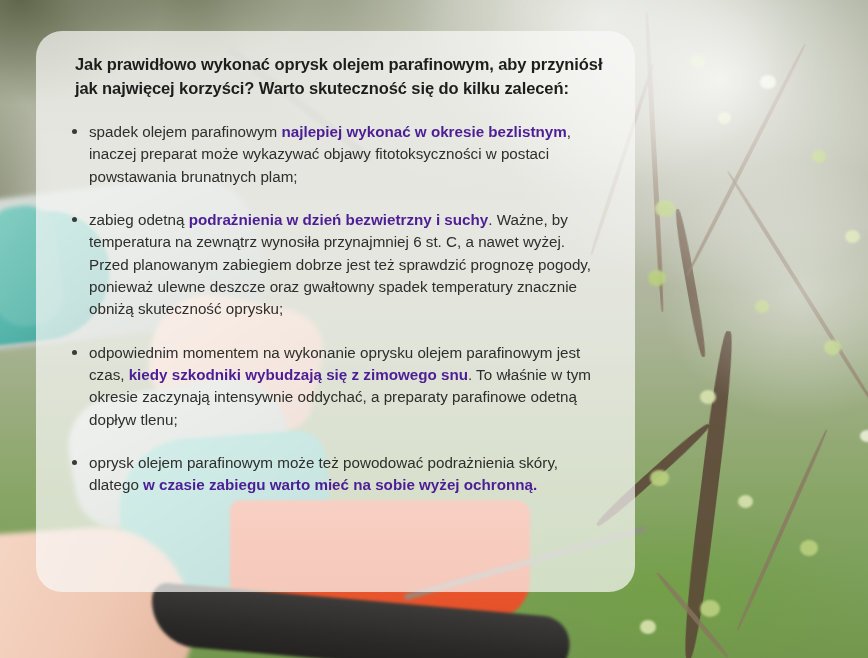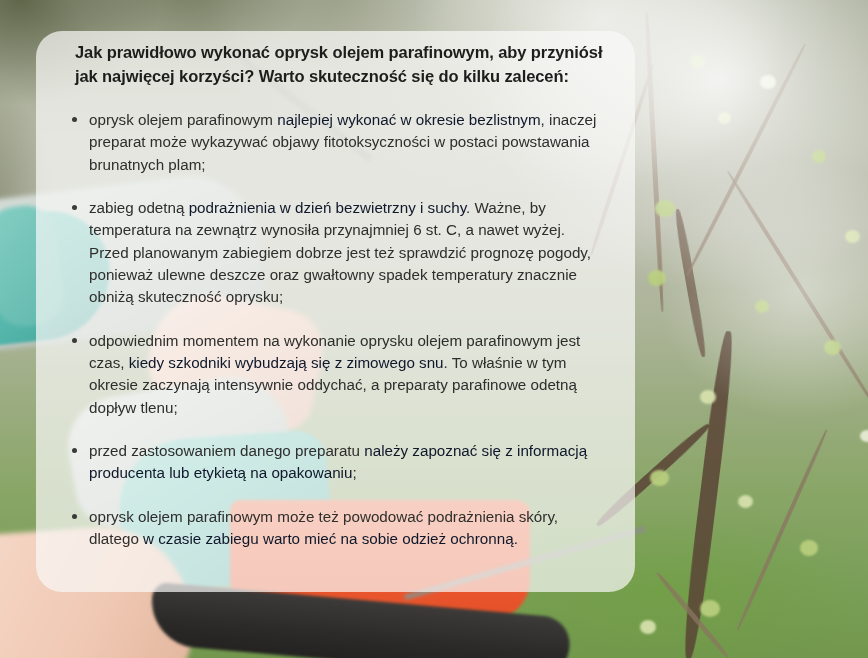--- a/index.html
+++ b/index.html
@@ -113,21 +113,21 @@
   }
 
   
   #card{
     position:absolute;
     left:36px;top:31px;
     width:599px;height:561px;
     border-radius:26px;
     background:rgba(250,250,248,.70);
     box-sizing:border-box;
-    padding:6px 28px 10px 26px;
+    padding:18px 28px 10px 26px;
     overflow:hidden;
   }
   #card-heading{
     margin:0;
     font-size:16.5px;
     line-height:1.45;
     font-weight:bold;
     color:#1d1d1b;
     letter-spacing:-.1px;
     padding:4px 2px 0 13px;
@@ -148,21 +148,21 @@
   }
   ul#bullets > li:last-child{margin-bottom:0;}
   ul#bullets > li::before{
     content:"";
     position:absolute;
     left:10px;top:8px;
     width:5px;height:5px;
     border-radius:50%;
     background:#3a3a38;
   }
-  .b{font-weight:normal;color:#0f172a;}
+  .b{font-weight:bold;color:#4c1d95;}
 </style>
 </head>
 <body>
 
 <div id="stage">
 
   <div id="photo">
     <div class="bg-layer bg-base"></div>
     <div class="bg-layer bg-foliage"></div>
     <div class="bg-layer bg-grass"></div>
@@ -213,21 +213,20 @@
 
     <div class="bg-layer bg-mist"></div>
   </div>
 
   <div id="card">
     <h1 id="card-heading">
         <span class="ln">Jak prawidłowo wykonać oprysk olejem parafinowym, aby przyniósł</span>
         <span class="ln">jak najwięcej korzyści? Warto skuteczność się do kilku zaleceń:</span>
       </h1>
     <ul id="bullets">
-        <li><span>oprysk olejem parafinowym </span><span class="b">najlepiej wykonać w okresie bezlistnym</span><span>, inaczej preparat może wykazywać objawy fitotoksyczności w postaci powstawania brunatnych plam;</span></li>
+        <li><span>spadek olejem parafinowym </span><span class="b">najlepiej wykonać w okresie bezlistnym</span><span>, inaczej preparat może wykazywać objawy fitotoksyczności w postaci powstawania brunatnych plam;</span></li>
         <li><span>zabieg odetną </span><span class="b">podrażnienia w dzień bezwietrzny i suchy</span><span>. Ważne, by temperatura na zewnątrz wynosiła przynajmniej 6 st. C, a nawet wyżej. Przed planowanym zabiegiem dobrze jest też sprawdzić prognozę pogody, ponieważ ulewne deszcze oraz gwałtowny spadek temperatury znacznie obniżą skuteczność oprysku;</span></li>
         <li><span>odpowiednim momentem na wykonanie oprysku olejem parafinowym jest czas, </span><span class="b">kiedy szkodniki wybudzają się z zimowego snu</span><span>. To właśnie w tym okresie zaczynają intensywnie oddychać, a preparaty parafinowe odetną dopływ tlenu;</span></li>
-        <li><span>przed zastosowaniem danego preparatu </span><span class="b">należy zapoznać się z informacją producenta lub etykietą na opakowaniu</span><span>;</span></li>
-        <li><span>oprysk olejem parafinowym może też powodować podrażnienia skóry, dlatego </span><span class="b">w czasie zabiegu warto mieć na sobie odzież ochronną.</span></li>
+        <li><span>oprysk olejem parafinowym może też powodować podrażnienia skóry, dlatego </span><span class="b">w czasie zabiegu warto mieć na sobie wyżej ochronną.</span></li>
       </ul>
   </div>
 
 </div>
 
 </body></html>

